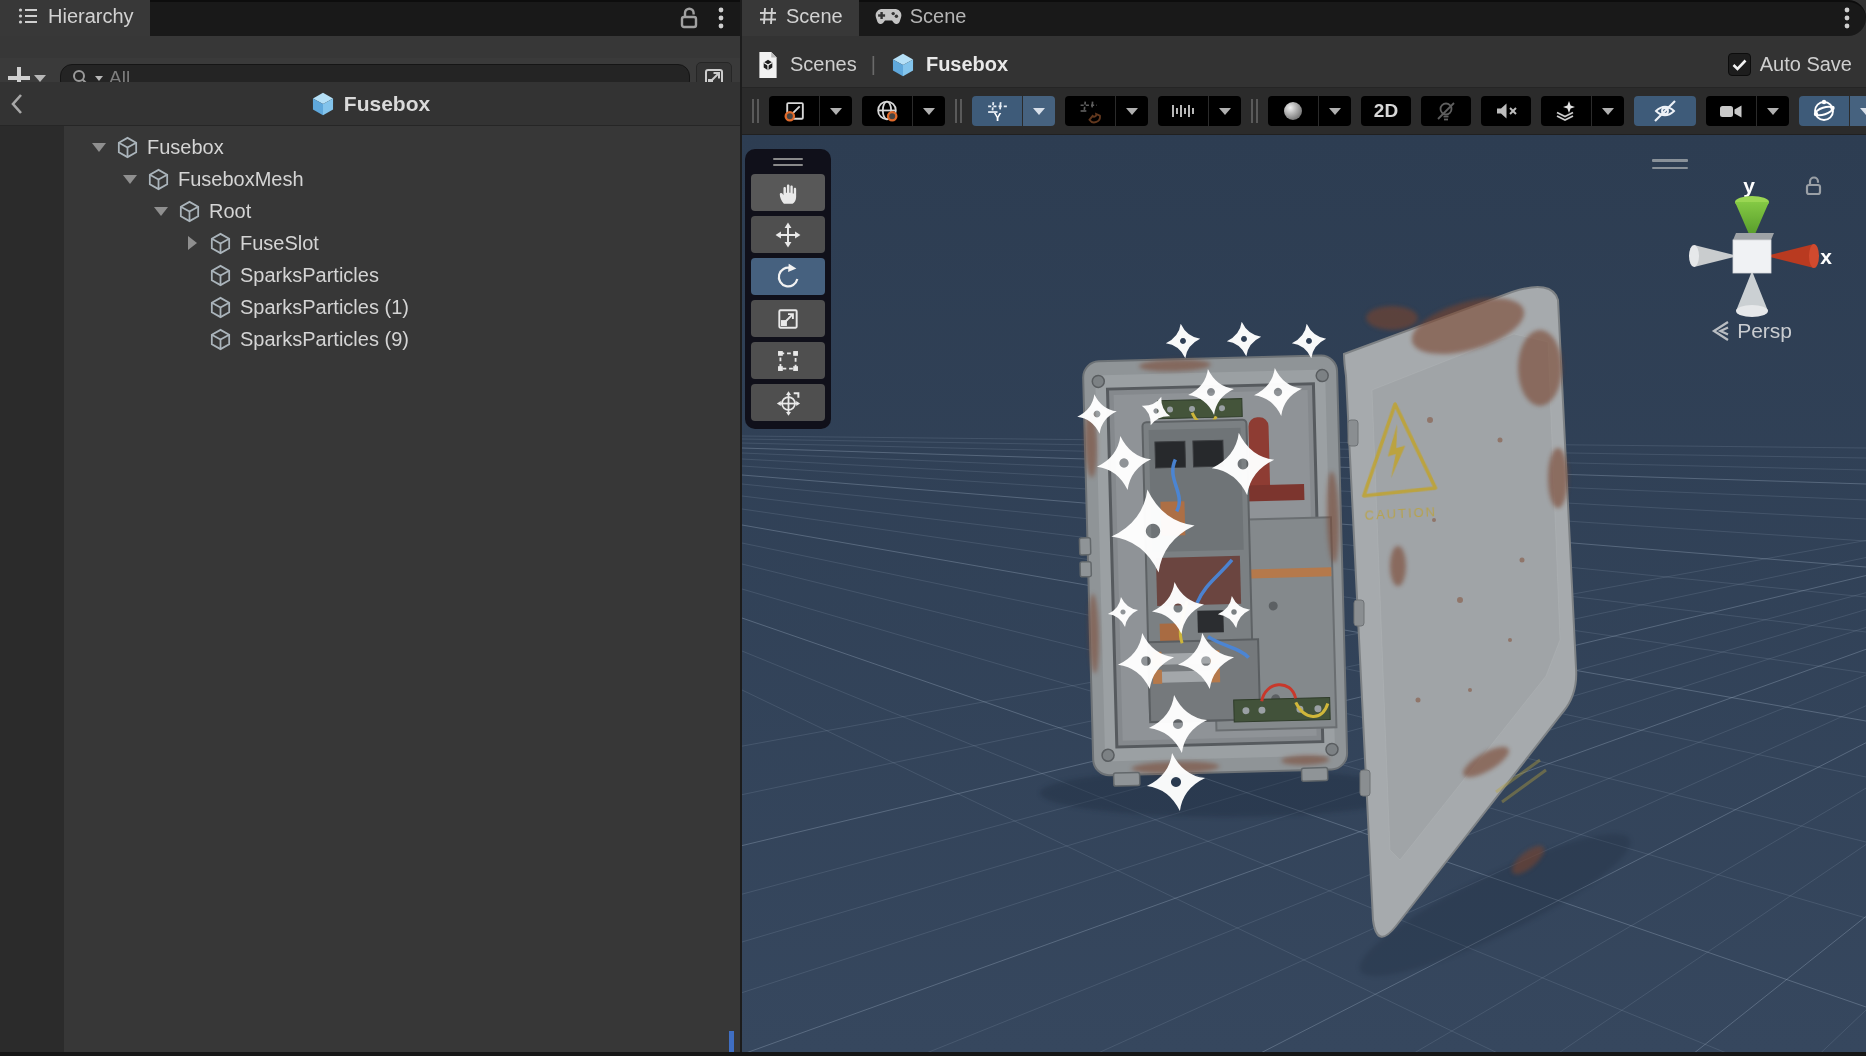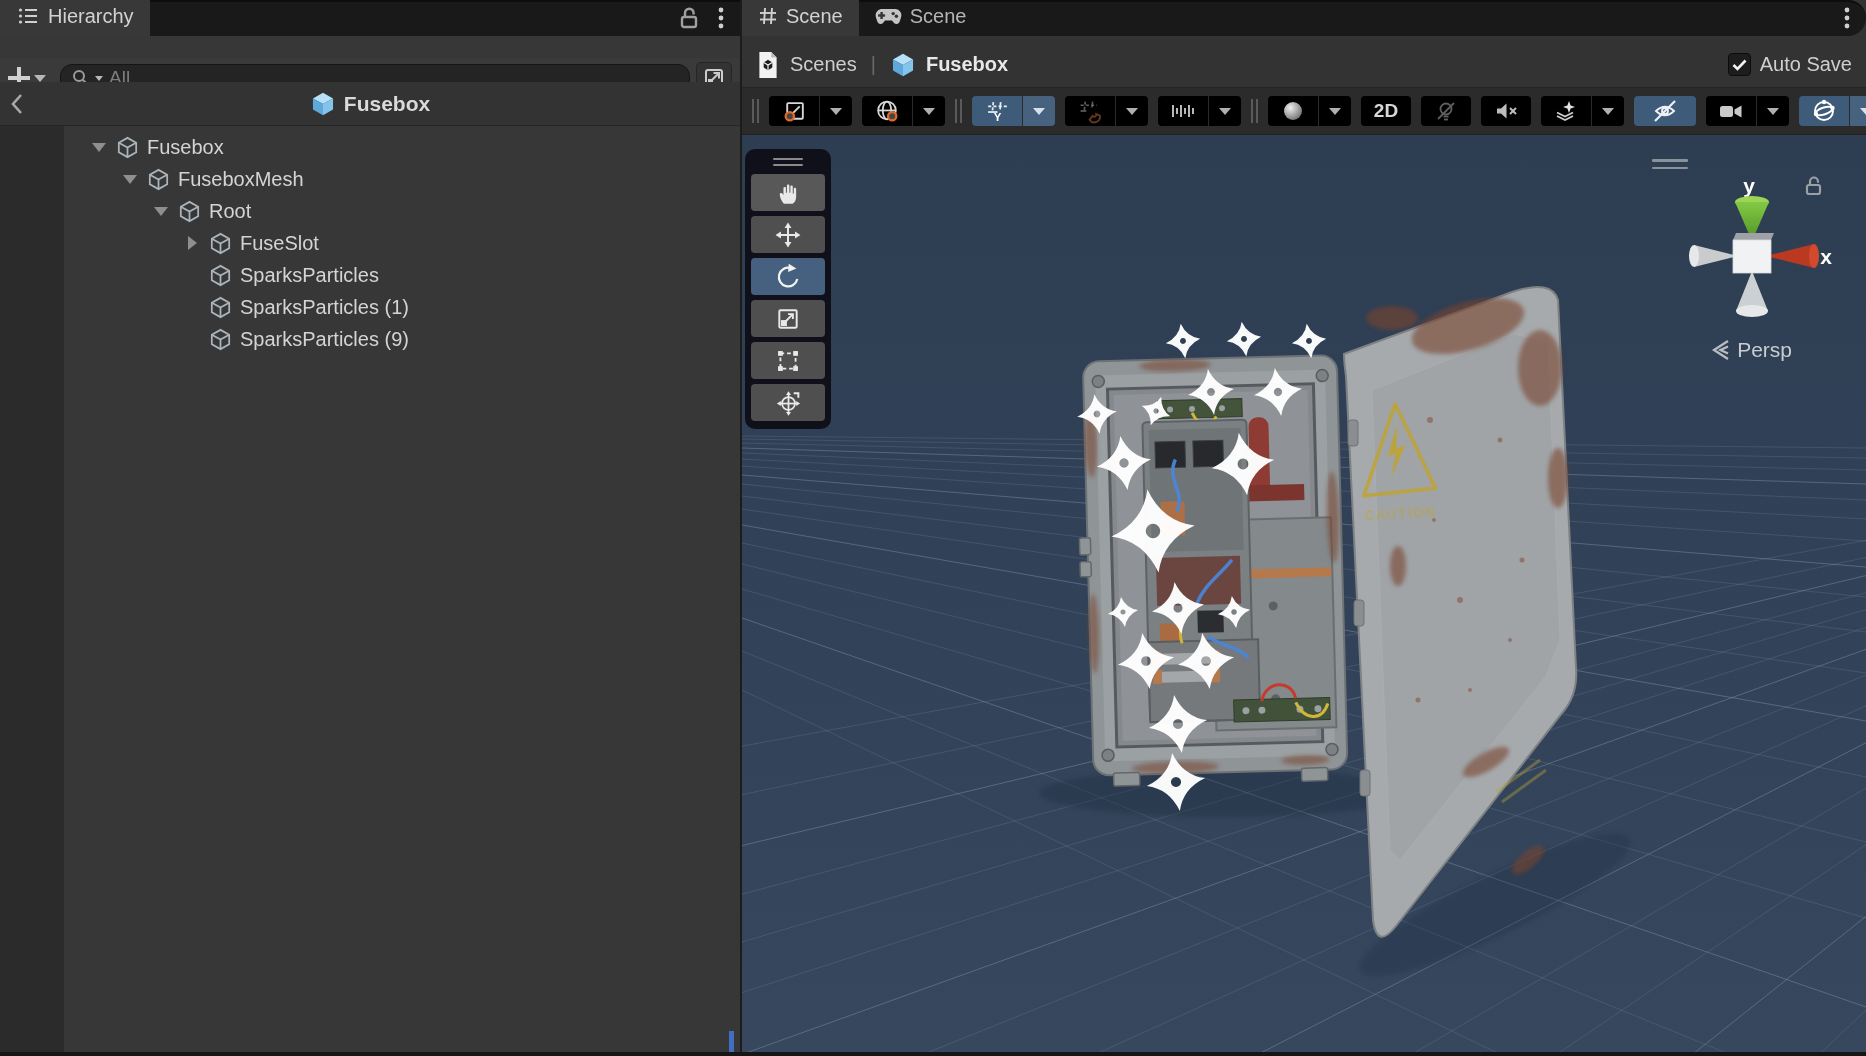--- a/index.html
+++ b/index.html
@@ -67,21 +67,21 @@
   .palette{position:absolute;left:3px;top:14px;width:86px;background:#10101a;border-radius:10px;padding:7px 6px 8px;box-sizing:border-box;}
   .pal-handle{height:12px;display:flex;flex-direction:column;justify-content:center;gap:4px;margin:0 22px 6px;}
   .pal-handle i{height:2px;background:#8a8a8a;border-radius:1px;}
   .pbtn{height:37px;background:#4f4f4f;border-radius:4px;margin-bottom:5px;display:flex;align-items:center;justify-content:center;}
   .pbtn:last-child{margin-bottom:0;}
   .pbtn.active{background:#46617f;}
   .vp-hamb{position:absolute;right:178px;top:24px;width:36px;display:flex;flex-direction:column;gap:5px;}
   .vp-hamb i{height:2.5px;background:#9aa0a6;opacity:.85;border-radius:1px;}
   .vp-lock{position:absolute;right:42px;top:40px;}
   .gizmo{position:absolute;right:14px;top:22px;}
-  .persp{position:absolute;right:74px;top:203px;display:flex;align-items:center;gap:6px;color:#c9ccd0;font-size:21px;}
+  .persp{position:absolute;right:74px;top:184px;display:flex;align-items:center;gap:6px;color:#c9ccd0;font-size:21px;}
   .dock-accent{position:absolute;left:729px;top:1031px;width:5px;height:21px;background:#3f6ec2;}
   svg{display:block;}
 </style>
 </head>
 <body>
 
 <div class="root">
 
   <div class="hier">
     <div class="tabbar">

